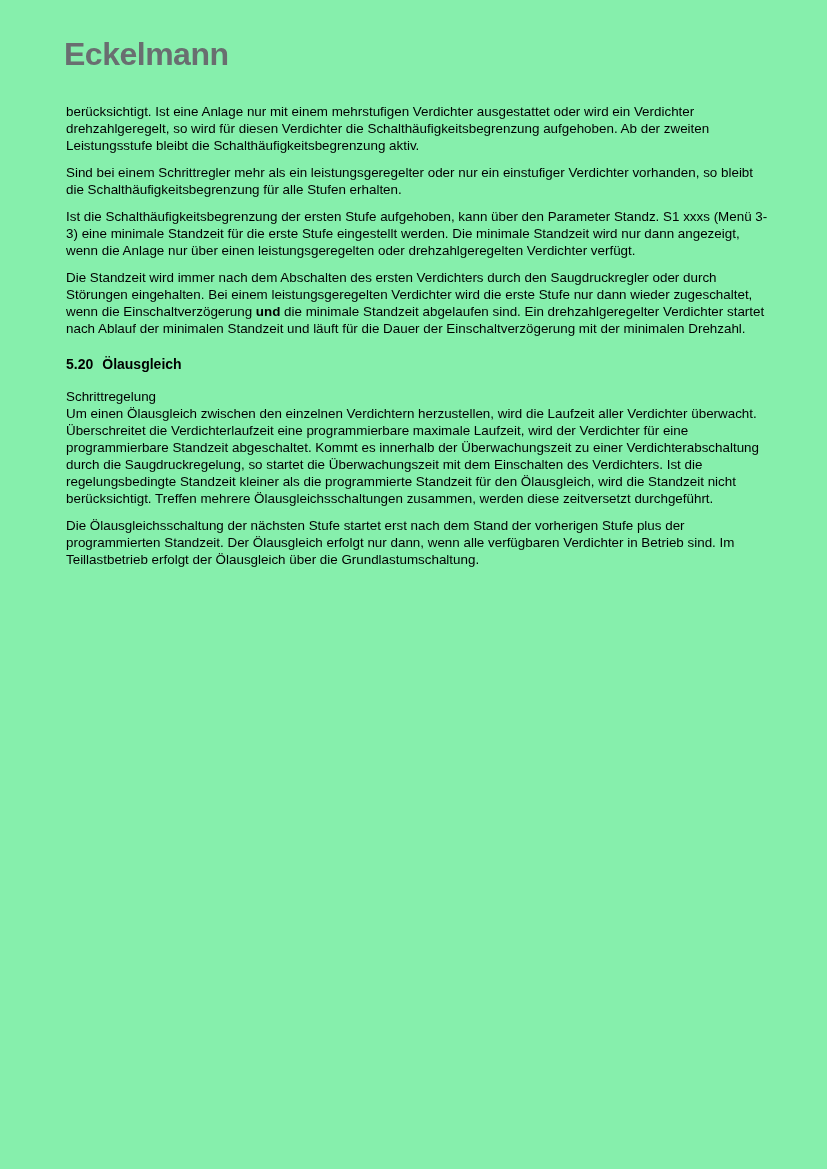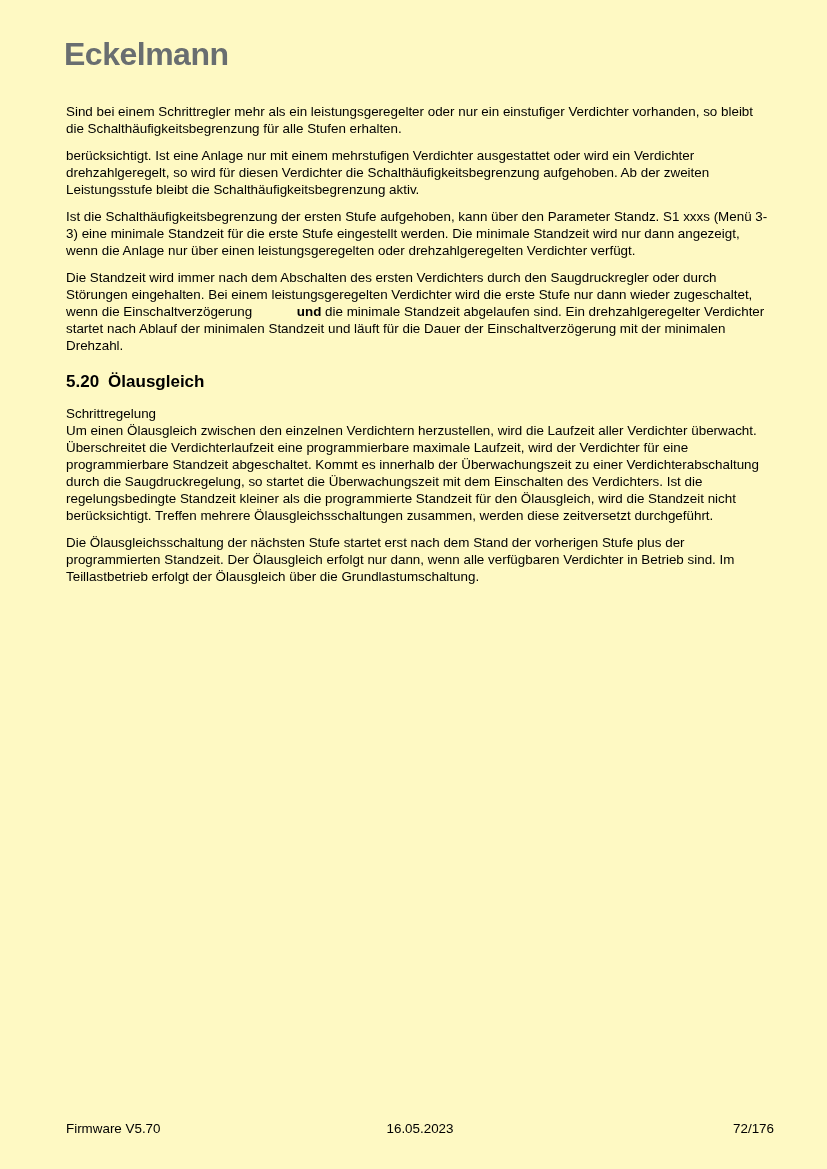--- a/index.html
+++ b/index.html
@@ -5,21 +5,21 @@
   * { margin: 0; padding: 0; box-sizing: border-box; }
   html, body { background: #ffffff; }
   body {
     font-family: "Liberation Sans", sans-serif;
     color: #000000;
   }
   .page {
     position: relative;
     width: 827px;
     height: 1169px;
-    background: #fef9c3;
+    background: #86efac;
     overflow: hidden;
   }
   .logo {
     position: absolute;
     top: 36px;
     left: 64px;
     font-size: 32px;
     font-weight: bold;
     letter-spacing: -0.5px;
     color: #696e70;
@@ -29,25 +29,25 @@
     top: 103px;
     left: 66px;
     width: 708px;
     font-size: 13.4px;
     line-height: 17px;
   }
   .body-par {
     margin-bottom: 10px;
   }
   .body-par .italic { }
-  .body-par .bold { font-weight: bold; margin-left: 41px; }
+  .body-par .bold { font-weight: bold; }
   .section-heading {
     margin-top: 18px;
     margin-bottom: 14px;
-    font-size: 17px;
+    font-size: 14px;
     font-weight: bold;
     line-height: 19px;
   }
   .section-heading .sh-num { margin-right: 9px; }
   .sub-heading {
     font-weight: normal;
     margin-top: 14px;
     line-height: 17px;
   }
   .footer {
@@ -69,33 +69,28 @@
   .footer span { position: relative; }
 </style>
 </head>
 <body>
 
 <div class="page">
 
   <div class="logo">Eckelmann</div>
 
   <div class="content">
+    <p class="body-par"><span>berücksichtigt. Ist eine Anlage nur mit einem mehrstufigen Verdichter ausgestattet oder wird ein Verdichter drehzahlgeregelt, so wird für diesen Verdichter die Schalthäufigkeitsbegrenzung aufgehoben. Ab der zweiten Leistungsstufe bleibt die Schalthäufigkeitsbegrenzung aktiv.</span></p>
     <p class="body-par"><span>Sind bei einem Schrittregler mehr als ein leistungsgeregelter oder nur ein einstufiger Verdichter vorhanden, so bleibt die Schalthäufigkeitsbegrenzung für alle Stufen erhalten.</span></p>
-    <p class="body-par"><span>berücksichtigt. Ist eine Anlage nur mit einem mehrstufigen Verdichter ausgestattet oder wird ein Verdichter drehzahlgeregelt, so wird für diesen Verdichter die Schalthäufigkeitsbegrenzung aufgehoben. Ab der zweiten Leistungsstufe bleibt die Schalthäufigkeitsbegrenzung aktiv.</span></p>
     <p class="body-par"><span>Ist die Schalthäufigkeitsbegrenzung der ersten Stufe aufgehoben, kann über den Parameter </span><span class="italic">Standz. S1 xxxs</span><span> (Menü 3-3) eine minimale Standzeit für die erste Stufe eingestellt werden. Die minimale Standzeit wird nur dann angezeigt, wenn die Anlage nur über einen leistungsgeregelten oder drehzahlgeregelten Verdichter verfügt.</span></p>
     <p class="body-par"><span>Die Standzeit wird immer nach dem Abschalten des ersten Verdichters durch den Saugdruckregler oder durch Störungen eingehalten. Bei einem leistungsgeregelten Verdichter wird die erste Stufe nur dann wieder zugeschaltet, wenn die Einschaltverzögerung </span><span class="bold">und</span><span> die minimale Standzeit abgelaufen sind. Ein drehzahlgeregelter Verdichter startet nach Ablauf der minimalen Standzeit und läuft für die Dauer der Einschaltverzögerung mit der minimalen Drehzahl.</span></p>
 
     <h2 class="section-heading">
       <span class="sh-num">5.20</span><span>Ölausgleich</span>
     </h2>
 
     <div class="sub-heading">Schrittregelung</div>
     <p class="body-par"><span>Um einen Ölausgleich zwischen den einzelnen Verdichtern herzustellen, wird die Laufzeit aller Verdichter überwacht. Überschreitet die Verdichterlaufzeit eine programmierbare maximale Laufzeit, wird der Verdichter für eine programmierbare Standzeit abgeschaltet. Kommt es innerhalb der Überwachungszeit zu einer Verdichterabschaltung durch die Saugdruckregelung, so startet die Überwachungszeit mit dem Einschalten des Verdichters. Ist die regelungsbedingte Standzeit kleiner als die programmierte Standzeit für den Ölausgleich, wird die Standzeit nicht berücksichtigt. Treffen mehrere Ölausgleichsschaltungen zusammen, werden diese zeitversetzt durchgeführt.</span></p>
     <p class="body-par"><span>Die Ölausgleichsschaltung der nächsten Stufe startet erst nach dem Stand der vorherigen Stufe plus der programmierten Standzeit. Der Ölausgleich erfolgt nur dann, wenn alle verfügbaren Verdichter in Betrieb sind. Im Teillastbetrieb erfolgt der Ölausgleich über die Grundlastumschaltung.</span></p>
   </div>
 
-  <div class="footer">
-    <span class="f-left">Firmware V5.70</span>
-    <span class="f-center">16.05.2023</span>
-    <span class="f-right">72/176</span>
-  </div>
 
 </div>
 
 </body></html>

